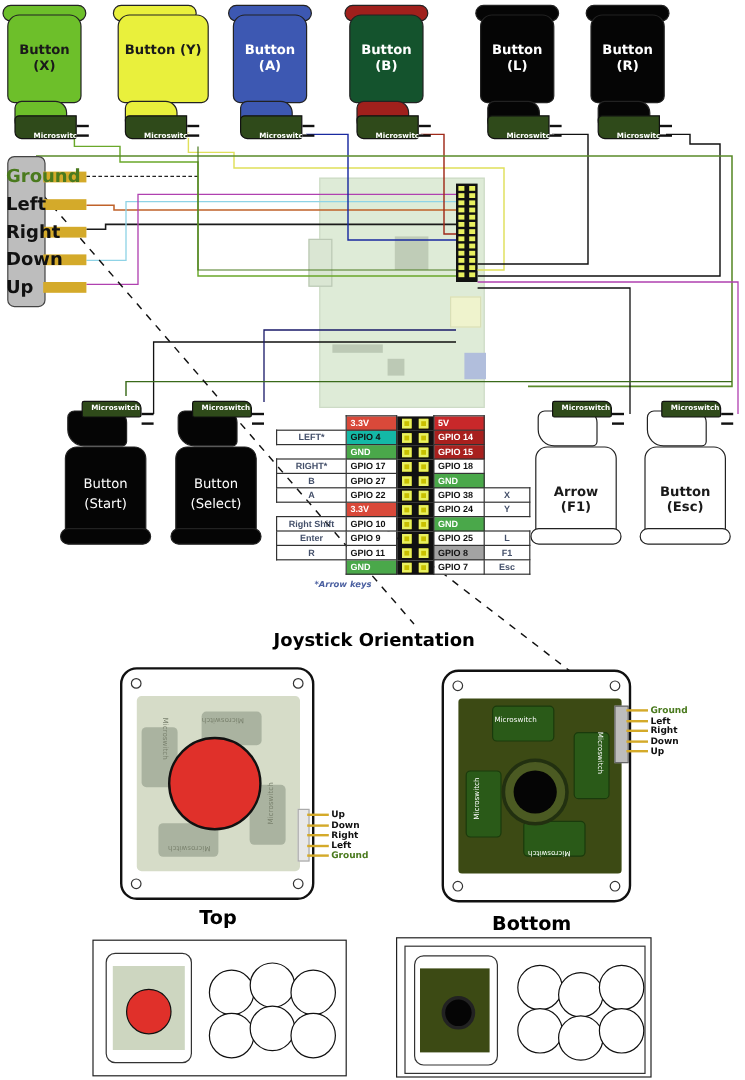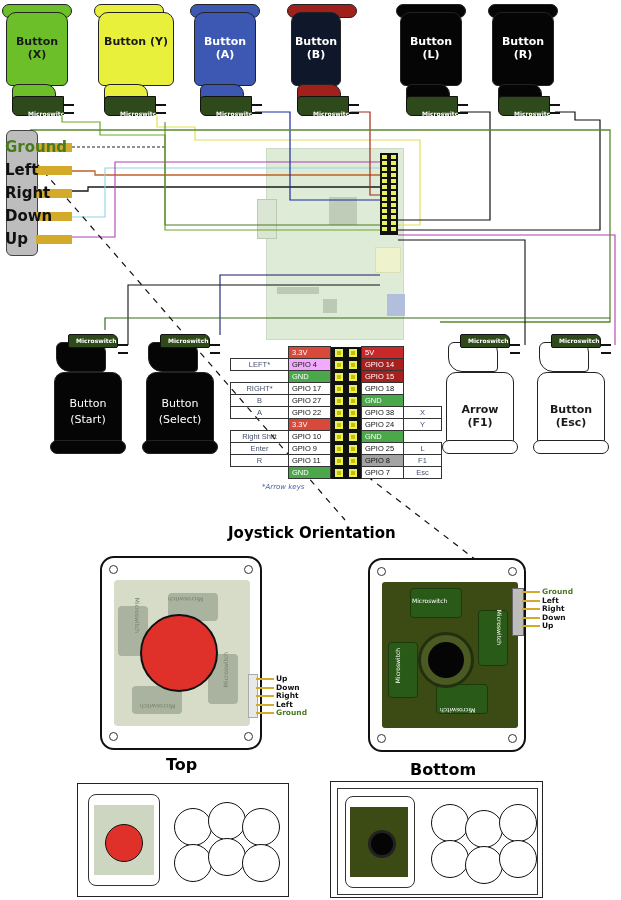--- a/index.html
+++ b/index.html
@@ -113,21 +113,21 @@
     <div class="btn-rim" style="left:190px;top:4px;width:70px;background:#3d58b2;"></div>
     <div class="btn-cap" style="left:194px;top:12px;width:62px;height:74px;background:#3d58b2;">
       <div class="btn-label" style="top:22px;color:#ffffff;">Button (A)</div>
     </div>
     <div class="lever" style="left:200px;top:84px;width:44px;height:30px;background:#3d58b2;"></div>
     <div class="ms" style="left:200px;top:96px;width:52px;height:20px;"></div>
     <div class="ms-label" style="left:216px;top:110px;">Microswitch</div>
     <div class="prong" style="left:252px;top:104px;"></div>
     <div class="prong" style="left:252px;top:112px;"></div>
     <div class="btn-rim" style="left:287px;top:4px;width:70px;background:#a0201c;"></div>
-    <div class="btn-cap" style="left:291px;top:12px;width:50px;height:74px;background:#0f172a;">
+    <div class="btn-cap" style="left:291px;top:12px;width:62px;height:74px;background:#14532d;">
       <div class="btn-label" style="top:22px;color:#ffffff;">Button (B)</div>
     </div>
     <div class="lever" style="left:297px;top:84px;width:44px;height:30px;background:#a0201c;"></div>
     <div class="ms" style="left:297px;top:96px;width:52px;height:20px;"></div>
     <div class="ms-label" style="left:313px;top:110px;">Microswitch</div>
     <div class="prong" style="left:349px;top:104px;"></div>
     <div class="prong" style="left:349px;top:112px;"></div>
     <div class="btn-rim" style="left:396px;top:4px;width:70px;background:#050505;"></div>
     <div class="btn-cap" style="left:400px;top:12px;width:62px;height:74px;background:#050505;">
       <div class="btn-label" style="top:22px;color:#ffffff;">Button (L)</div>
@@ -196,38 +196,38 @@
     <div class="ms" style="left:551px;top:334px;width:50px;height:14px;border-radius:2px 6px 2px 2px;"></div>
     <div class="ms-label" style="left:559px;top:337px;">Microswitch</div>
     <div class="prong" style="left:601px;top:344px;"></div>
     <div class="prong" style="left:601px;top:352px;"></div>
     <div class="btn-cap" style="left:537px;top:372px;width:68px;height:72px;background:#ffffff;border-radius:10px 10px 4px 4px;">
       <div class="btn-label" style="top:30px;color:#1a1a1a;font-weight:bold;">Button (Esc)</div>
     </div>
     <div class="btn-rim" style="left:533px;top:440px;width:76px;background:#ffffff;"></div>
   </div>
 
-<div class="abs" style="left:230px;top:346px;">
+<div class="abs" style="left:230px;top:346px;font-weight:bold;">
   <table class="pi-table" style="border-collapse:collapse;">
     <tbody id="gpio-body">
         <tr>
           <td style="width:58px;text-align:center;color:#44506a;"></td>
           <td style="width:42px;background:#d9493a;color:#fff;border:1px solid #333;">3.3V</td>
           <td style="width:30px;background:#111;padding:2px 4px;">
             <div style="display:flex;gap:6px;">
               <div class="pin"></div>
               <div class="pin"></div>
             </div>
           </td>
           <td style="width:42px;background:#c8282a;color:#fff;border:1px solid #333;">5V</td>
           <td style="width:38px;text-align:center;color:#44506a;"></td>
         </tr>
         <tr>
           <td style="width:58px;text-align:center;color:#44506a;border:1px solid #333;">LEFT*</td>
-          <td style="width:42px;background:#f0abfc;color:#111;border:1px solid #333;">GPIO 4</td>
+          <td style="width:42px;background:#14b8a6;color:#111;border:1px solid #333;">GPIO 4</td>
           <td style="width:30px;background:#111;padding:2px 4px;">
             <div style="display:flex;gap:6px;">
               <div class="pin"></div>
               <div class="pin"></div>
             </div>
           </td>
           <td style="width:42px;background:#a8201e;color:#fff;border:1px solid #333;">GPIO 14</td>
           <td style="width:38px;text-align:center;color:#44506a;"></td>
         </tr>
         <tr>

